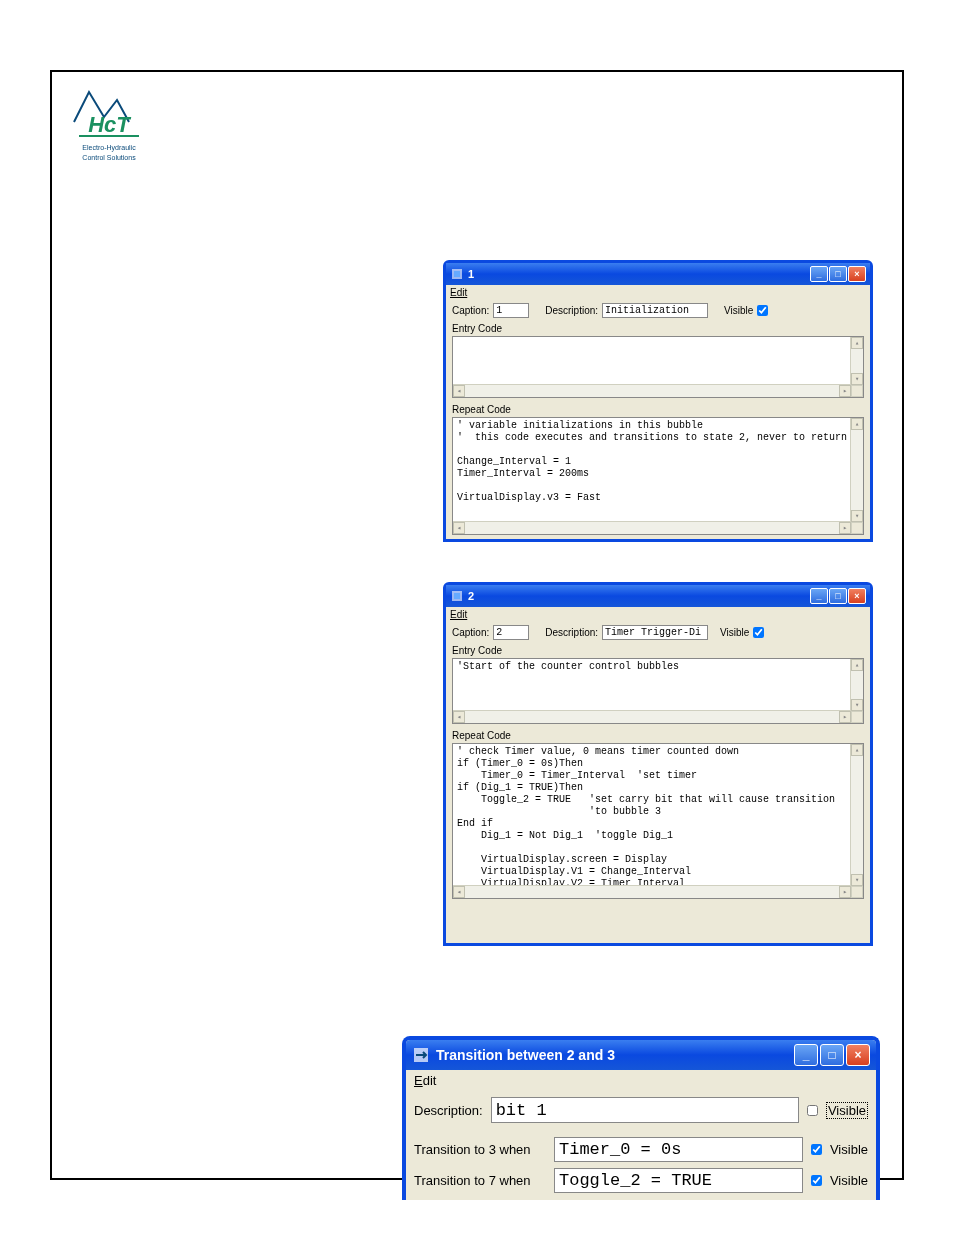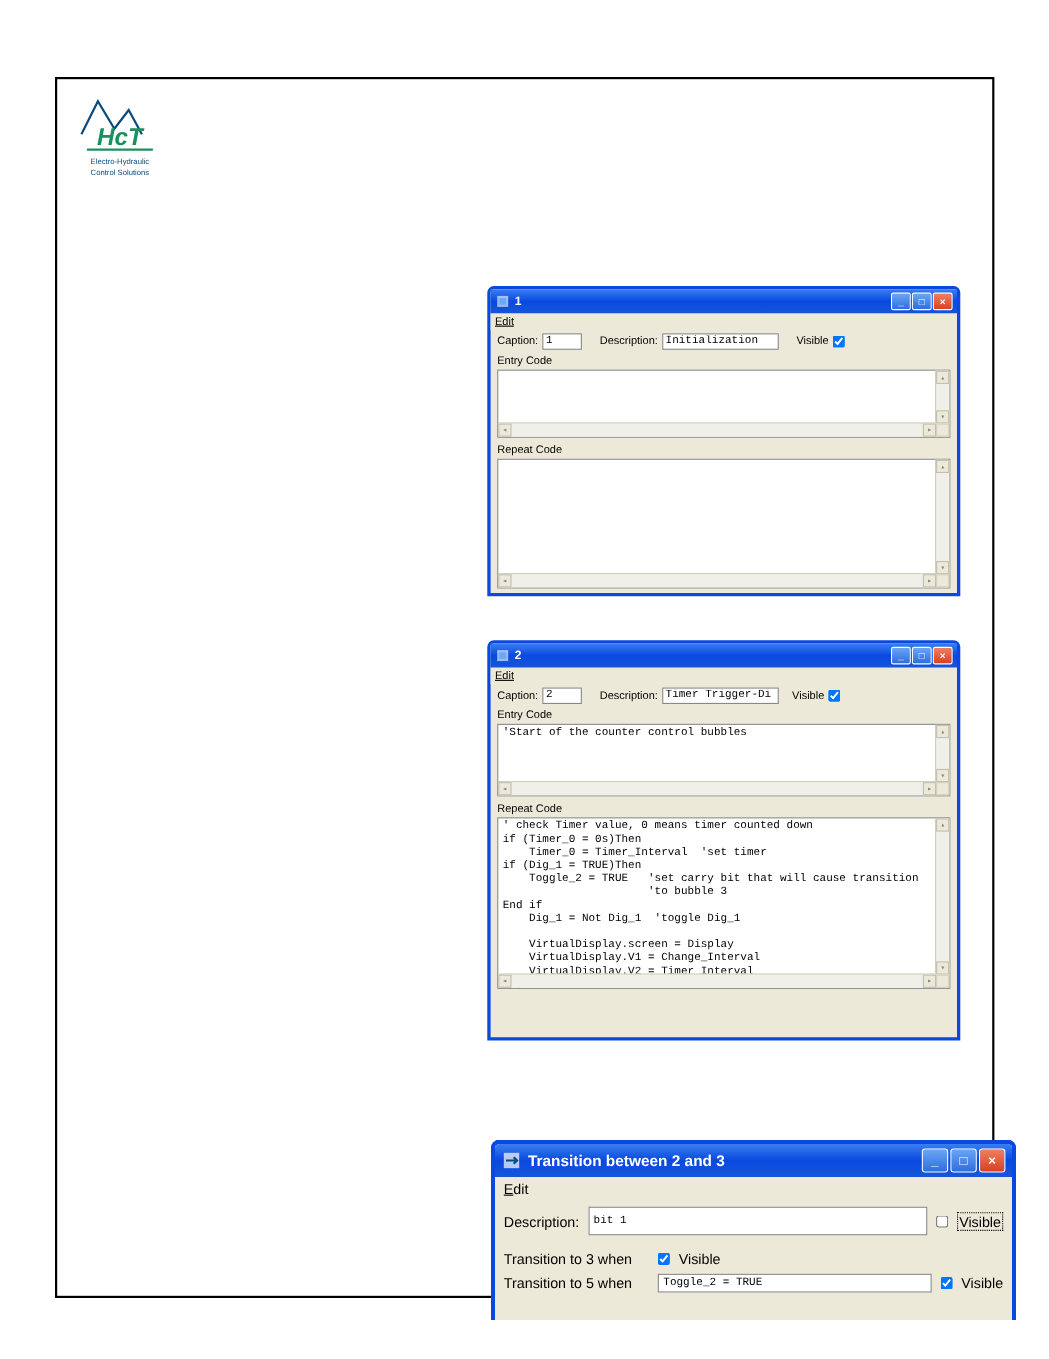--- a/index.html
+++ b/index.html
@@ -191,21 +191,21 @@
   .menubar3 span { text-decoration: underline; }
   .row3 {
     display: flex;
     align-items: center;
     padding: 6px 8px;
     font-size: 13px;
     gap: 8px;
   }
   .text-input3 {
     font-family: "Courier New", monospace;
-    font-size: 10px;
+    font-size: 17px;
     border: 1px solid #888;
     background: #fff;
     padding: 2px 4px;
   }
   .vislabel {
     font-size: 13px;
   }
   .vislabel-dotted {
     border: 1px dotted #000;
     padding: 0 1px;
@@ -263,20 +263,27 @@
           </div>
         <div class="hscroll">
             <div class="sbtn">◂</div>
             <div class="sp"></div>
             <div class="sbtn">▸</div>
           </div>
         <div class="corner"></div>
       </div>
       <div class="section-label">Repeat Code</div>
       <div class="code-box" style="height:118px;">
+        <div class="code-content">' variable initializations in this bubble
+'  this code executes and transitions to state 2, never to return
+
+Change_Interval = 1
+Timer_Interval = 200ms
+
+VirtualDisplay.v3 = Fast</div>
         <div class="vscroll">
             <div class="sbtn">▴</div>
             <div class="sp"></div>
             <div class="sbtn">▾</div>
           </div>
         <div class="hscroll">
             <div class="sbtn">◂</div>
             <div class="sp"></div>
             <div class="sbtn">▸</div>
           </div>
@@ -347,21 +354,21 @@
           </div>
         <div class="hscroll">
             <div class="sbtn">◂</div>
             <div class="sp"></div>
             <div class="sbtn">▸</div>
           </div>
         <div class="corner"></div>
       </div>
     </div>
 
-    <div class="window3" style="left:350px; top:964px; width:478px; height:164px; overflow:hidden; border-bottom:none;margin-left:44px;">
+    <div class="window3" style="left:350px; top:964px; width:478px; height:164px; overflow:hidden; border-bottom:none;">
       <div class="titlebar3">
         <span class="icon">
           <svg width="18" height="18">
               <rect x="2" y="2" width="14" height="14" fill="#fff" opacity="0.7"></rect>
               <path d="M4 9 L14 9 M11 6 L14 9 L11 12" stroke="#0a4a7a" stroke-width="2" fill="none"></path>
             </svg>
         </span>
         <span class="title-text">Transition between 2 and 3</span>
         <span class="controls">
           <span class="tbtn3 tbtn3-mm">_</span>
@@ -371,25 +378,26 @@
       </div>
       <div class="menubar3"><span>E</span>dit</div>
       <div class="row3">
         <span>Description:</span>
         <input class="text-input3" style="flex: 1 1 0%; height: 20px;" value="bit 1">
         <input type="checkbox" class="chk" style="">
         <span class="vislabel vislabel-dotted">Visible</span>
       </div>
       <div class="row3" style="padding-top:8px;">
         <span style="width:132px">Transition to 3 when</span>
+        <input class="text-input3" style="flex: 1 1 0%;" value="Timer_0 = 0s">
         <input type="checkbox" class="chk" checked="" style="">
         <span class="vislabel">Visible</span>
       </div>
       <div class="row3" style="padding-top:0;">
-        <span style="width:132px">Transition to 5 when</span>
+        <span style="width:132px">Transition to 7 when</span>
         <input class="text-input3" style="flex: 1 1 0%;" value="Toggle_2 = TRUE">
         <input type="checkbox" class="chk" checked="" style="">
         <span class="vislabel">Visible</span>
       </div>
     </div>
 
   </div>
 </div>
 
 </body></html>

